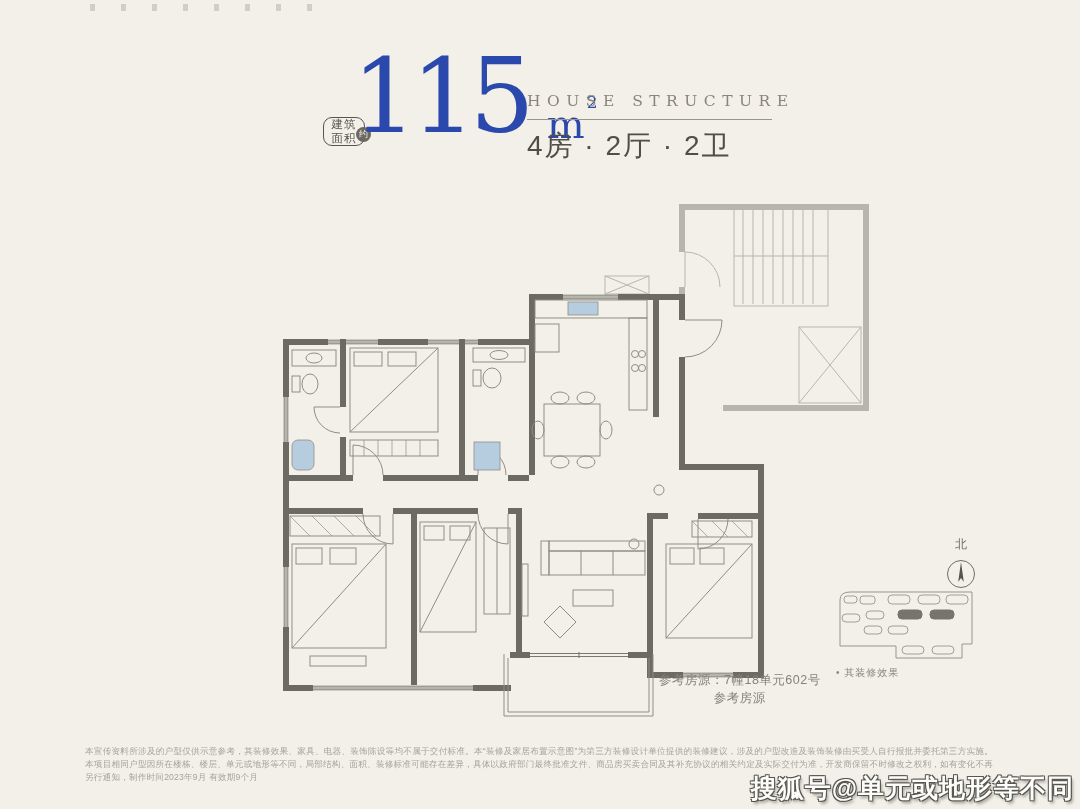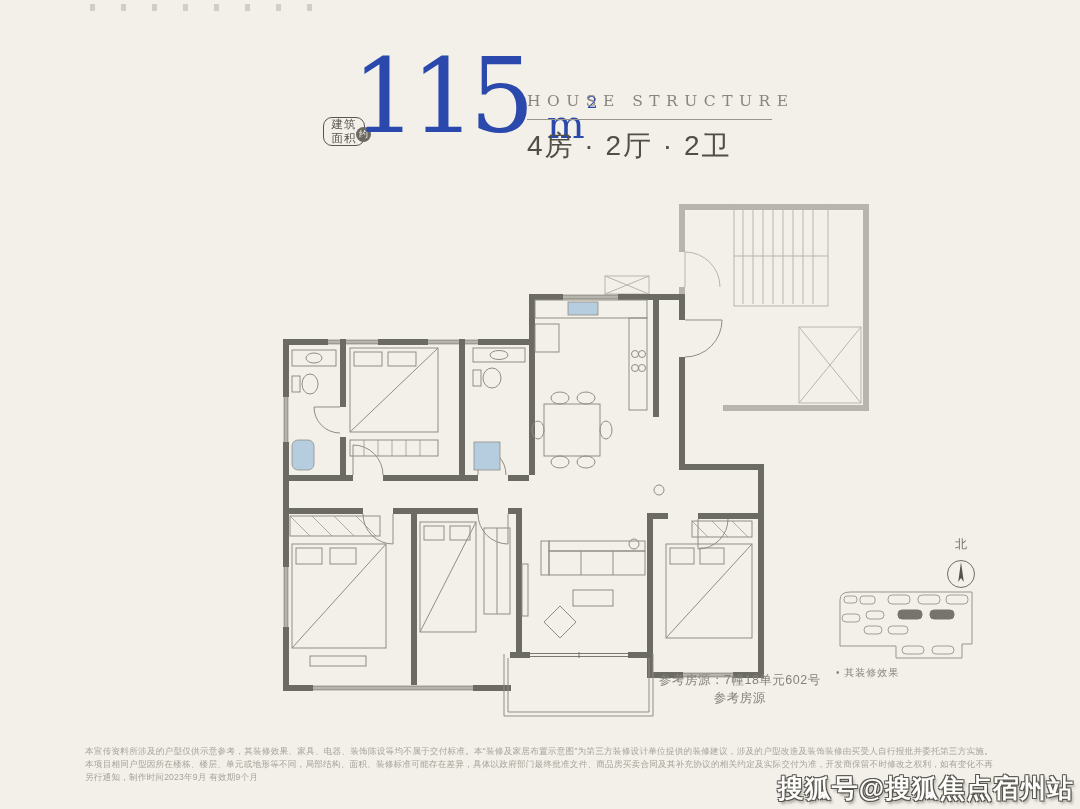--- a/index.html
+++ b/index.html
@@ -354,15 +354,15 @@
   </svg>
   <div class="loc-label">• 其装修效果</div>
 
   <div class="ref">
     <div>参考房源：7幢18单元602号</div>
     <div>参考房源</div>
   </div>
 
   <div class="disclaimer">本宣传资料所涉及的户型仅供示意参考，其装修效果、家具、电器、装饰陈设等均不属于交付标准。本“装修及家居布置示意图”为第三方装修设计单位提供的装修建议，涉及的户型改造及装饰装修由买受人自行报批并委托第三方实施。本项目相同户型因所在楼栋、楼层、单元或地形等不同，局部结构、面积、装修标准可能存在差异，具体以政府部门最终批准文件、商品房买卖合同及其补充协议的相关约定及实际交付为准，开发商保留不时修改之权利，如有变化不再另行通知，制作时间2023年9月 有效期9个月</div>
 
-  <div class="watermark">搜狐号@搜狐焦点宿州站</div>
+  <div class="watermark">搜狐号@单元或地形等不同</div>
 
 </div>
 
 </body></html>

